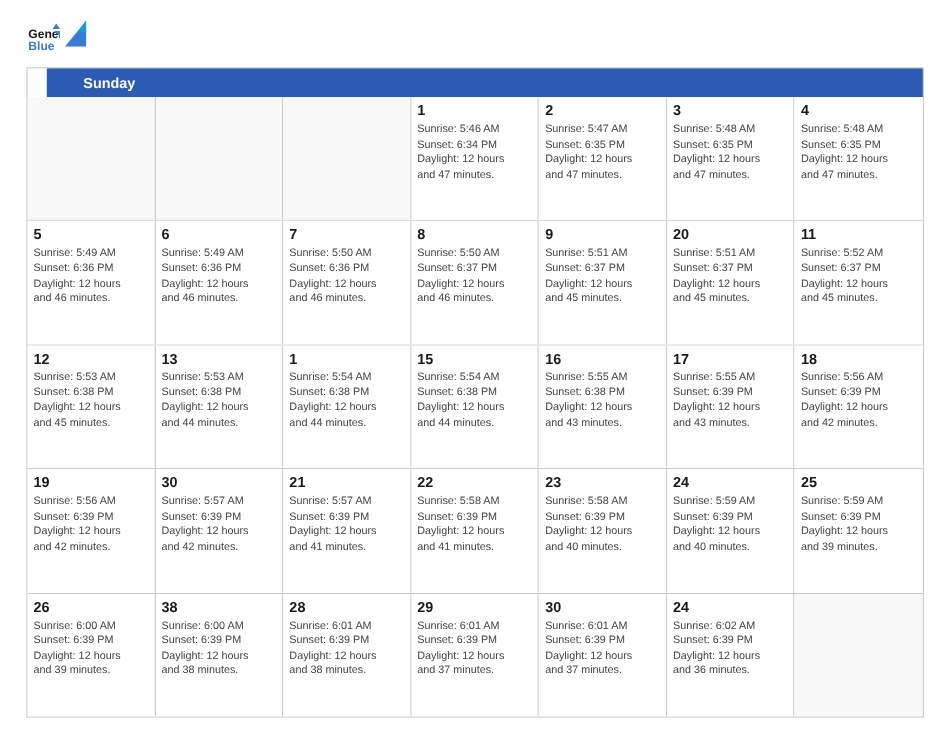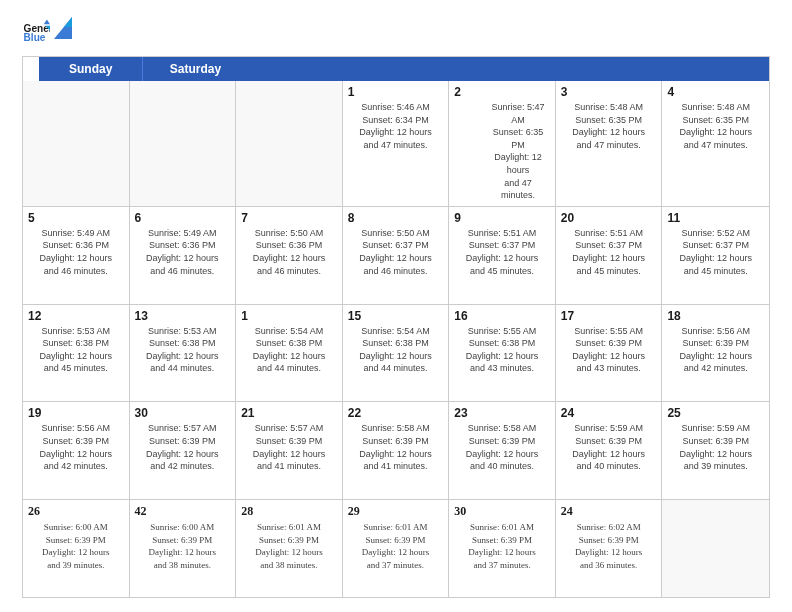--- a/index.html
+++ b/index.html
@@ -69,21 +69,21 @@
       display: flex;
       flex-direction: column;
       flex: 1;
     }
     .cal-week {
       display: grid;
       grid-template-columns: repeat(7, 1fr);
       flex: 1;
       border-bottom: 1px solid #ccc;
     }
-    .cal-week:last-child { border-bottom: none; font-family: Liberation Serif, serif; }
+    .cal-week:last-child { border-bottom: none; }
     .cal-cell {
       border-right: 1px solid #ccc;
       padding: 4px 5px;
       font-size: 9.5px;
       color: #333;
       vertical-align: top;
       background: #fff;
       min-height: 0;
     }
     .cal-cell:last-child { border-right: none; }
@@ -91,21 +91,20 @@
     .cal-cell .day-num {
       font-size: 12px;
       font-weight: bold;
       color: #1a1a1a;
       margin-bottom: 2px;
     }
     .cal-cell .day-info {
       font-size: 9px;
       color: #444;
       line-height: 1.4;
-      text-align: center;
     }
   </style>
 </head>
 <body>
 
 <div class="page">
   <div class="header">
     <div class="logo">
       <svg class="logo-icon" viewBox="0 0 36 36">
         <text x="2" y="18" font-size="13" font-weight="bold" fill="#1a1a1a" font-family="Arial">General</text>
@@ -124,37 +123,36 @@
     </div>
     <div class="title-block">
       <div class="month-year"></div>
       <div class="location"></div>
     </div>
   </div>
 
   <div class="calendar">
     <div class="cal-header-row">
     <div class="cal-header-cell">Sunday</div>
-        <div class="cal-header-cell">Saturday</div>
       </div>
     <div class="cal-body">
     <div class="cal-week">
           <div class="cal-cell empty"></div>
           <div class="cal-cell empty"></div>
           <div class="cal-cell empty"></div>
           <div class="cal-cell">
             <div class="day-num">1</div>
             <div class="day-info" style="white-space: pre-line;">Sunrise: 5:46 AM
 Sunset: 6:34 PM
 Daylight: 12 hours
 and 47 minutes.</div>
           </div>
           <div class="cal-cell">
             <div class="day-num">2</div>
-            <div class="day-info" style="white-space: pre-line; margin-left: 32px;">Sunrise: 5:47 AM
+            <div class="day-info" style="white-space: pre-line;">Sunrise: 5:47 AM
 Sunset: 6:35 PM
 Daylight: 12 hours
 and 47 minutes.</div>
           </div>
           <div class="cal-cell">
             <div class="day-num">3</div>
             <div class="day-info" style="white-space: pre-line;">Sunrise: 5:48 AM
 Sunset: 6:35 PM
 Daylight: 12 hours
 and 47 minutes.</div>
@@ -322,21 +320,21 @@
         </div>
         <div class="cal-week">
           <div class="cal-cell">
             <div class="day-num">26</div>
             <div class="day-info" style="white-space: pre-line;">Sunrise: 6:00 AM
 Sunset: 6:39 PM
 Daylight: 12 hours
 and 39 minutes.</div>
           </div>
           <div class="cal-cell">
-            <div class="day-num">42</div>
+            <div class="day-num">38</div>
             <div class="day-info" style="white-space: pre-line;">Sunrise: 6:00 AM
 Sunset: 6:39 PM
 Daylight: 12 hours
 and 38 minutes.</div>
           </div>
           <div class="cal-cell">
             <div class="day-num">28</div>
             <div class="day-info" style="white-space: pre-line;">Sunrise: 6:01 AM
 Sunset: 6:39 PM
 Daylight: 12 hours

